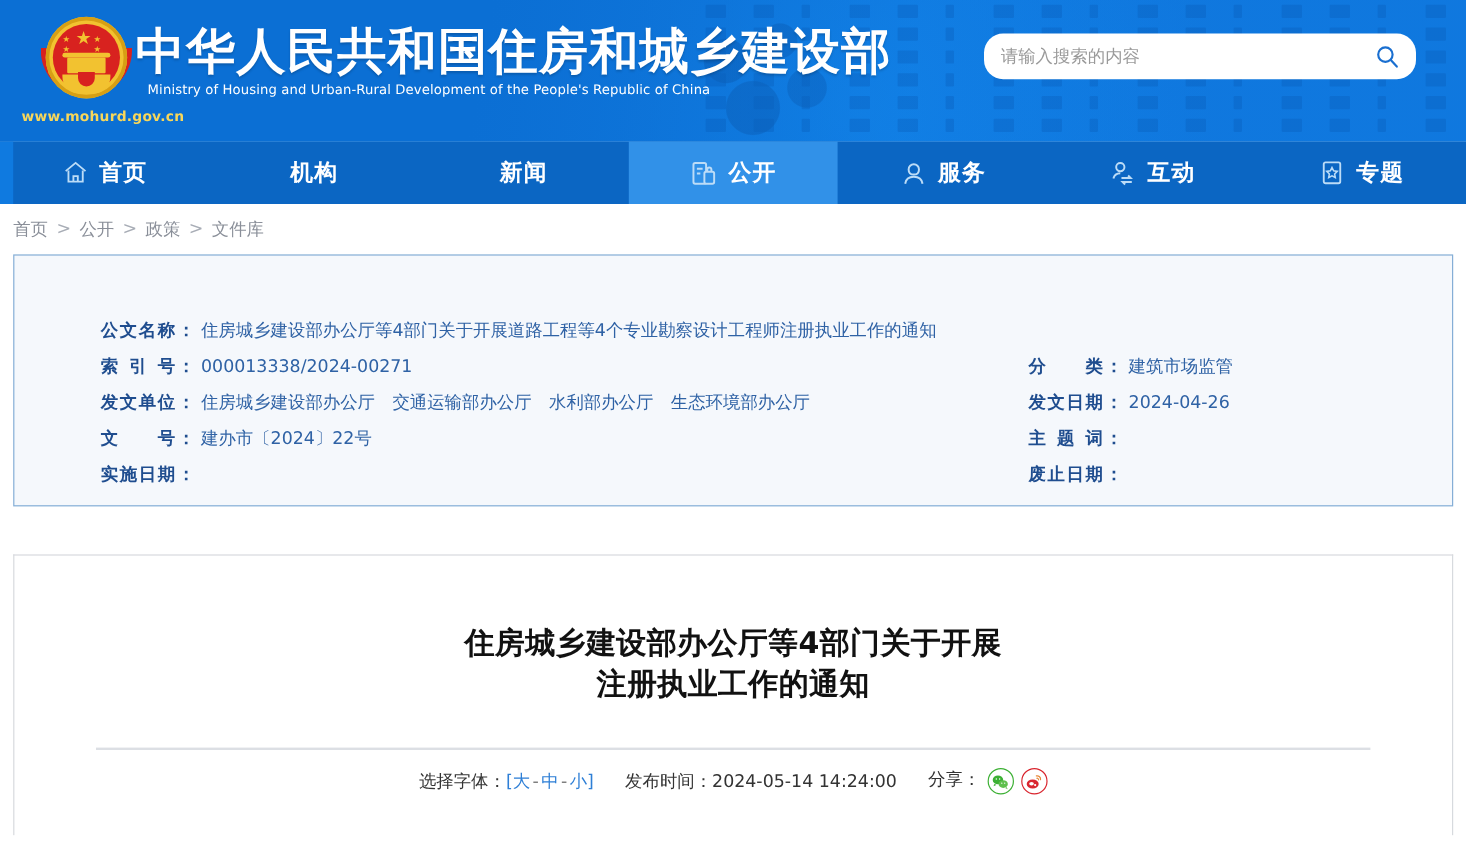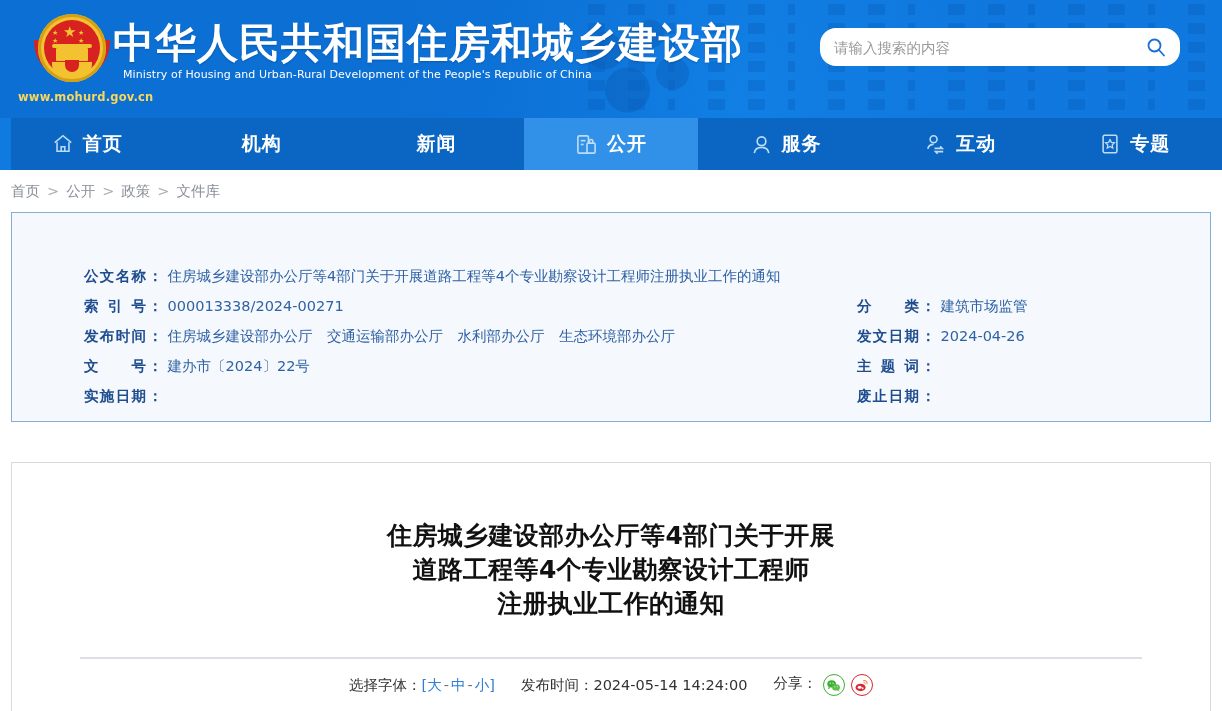--- a/index.html
+++ b/index.html
@@ -469,21 +469,21 @@
         <span class="info-label">公文名称</span>
         <span class="info-colon">：</span>
         <span class="info-value">住房城乡建设部办公厅等4部门关于开展道路工程等4个专业勘察设计工程师注册执业工作的通知</span>
       </div>
       <div class="info-row">
         <span class="info-label">索引号</span>
         <span class="info-colon">：</span>
         <span class="info-value">000013338/2024-00271</span>
       </div>
       <div class="info-row">
-        <span class="info-label">发布时间</span>
+        <span class="info-label">发文单位</span>
         <span class="info-colon">：</span>
         <span class="info-value">住房城乡建设部办公厅　交通运输部办公厅　水利部办公厅　生态环境部办公厅</span>
       </div>
       <div class="info-row">
         <span class="info-label">文号</span>
         <span class="info-colon">：</span>
         <span class="info-value">建办市〔2024〕22号</span>
       </div>
       <div class="info-row">
         <span class="info-label">实施日期</span>
@@ -512,21 +512,20 @@
         <span class="info-label">废止日期</span>
         <span class="info-colon">：</span>
         <span class="info-value"></span>
       </div>
     </div>
   </div>
 
   <div class="article-card">
     <div class="art-title">
       <div>住房城乡建设部办公厅等4部门关于开展</div>
-      <div>道路工程等4个专业勘察设计工程师</div>
       <div>注册执业工作的通知</div>
     </div>
 
     <div class="art-divider"></div>
 
     <div class="art-meta">
       <span class="fs-links">
         <span>选择字体：</span><span class="br">[</span><a>大</a><span class="dash">-</span><a>中</a><span class="dash">-</span><a>小</a><span class="br">]</span>
       </span>
 

